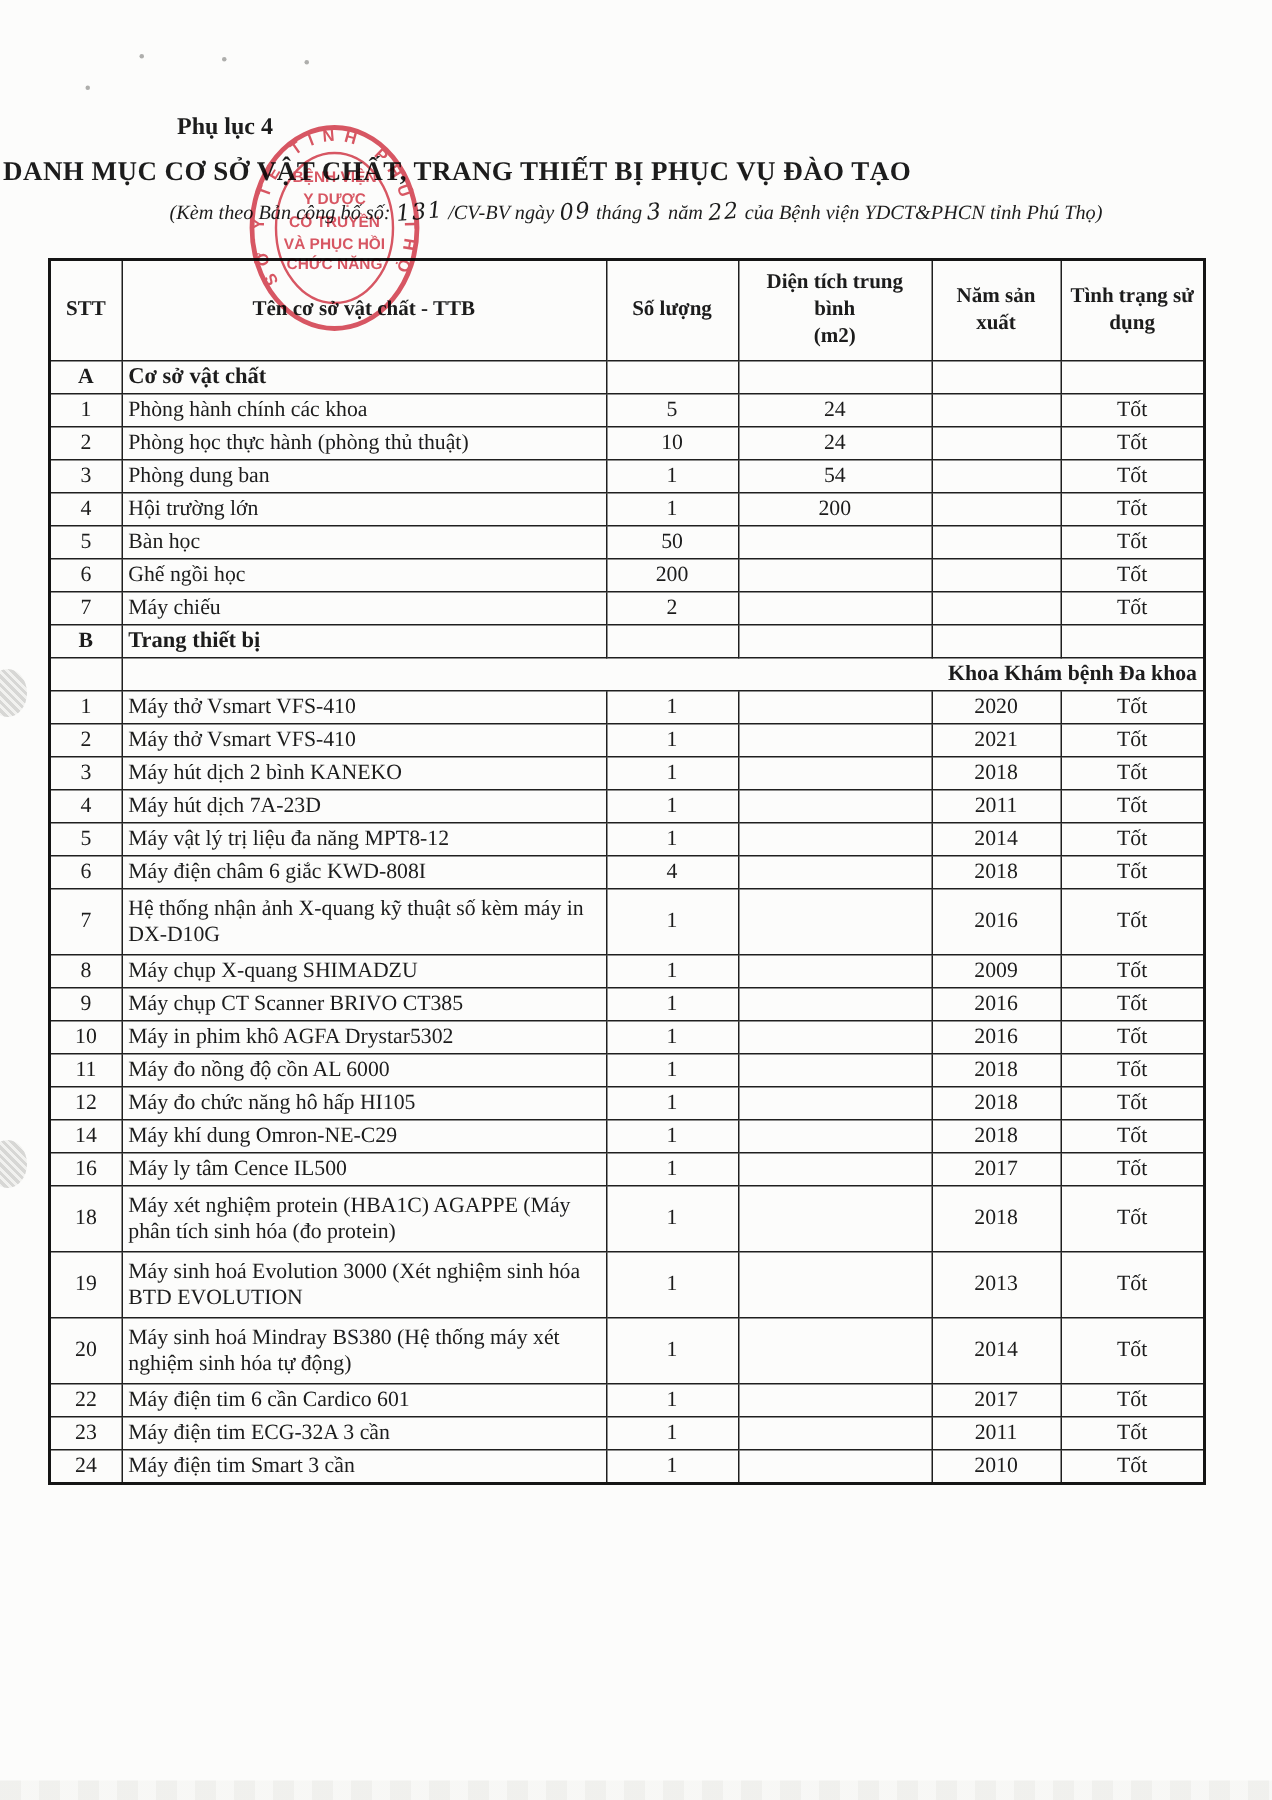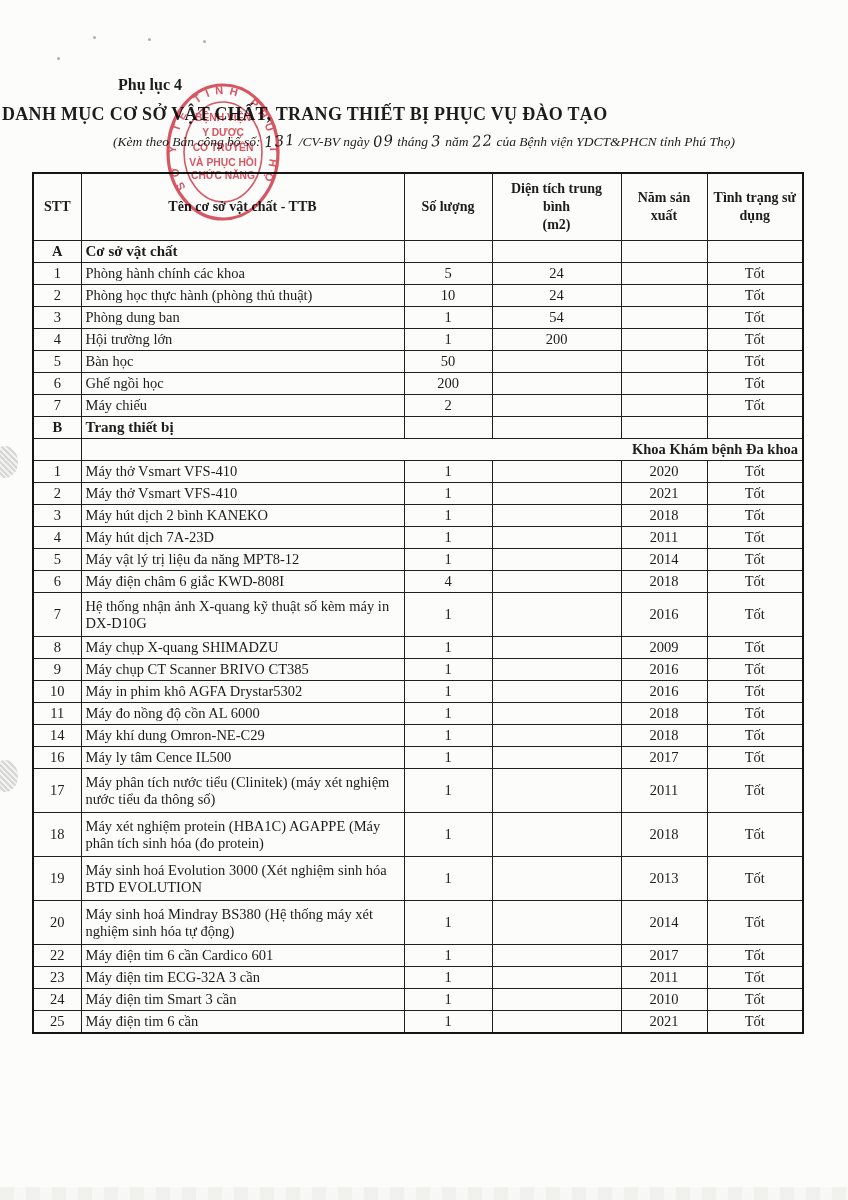--- a/index.html
+++ b/index.html
@@ -252,41 +252,41 @@
         </tr>
         <tr class="r-single">
           <td class="c-stt">11</td>
           <td class="c-name">Máy đo nồng độ cồn AL 6000</td>
           <td class="c-qty">1</td>
           <td class="c-area"></td>
           <td class="c-year">2018</td>
           <td class="c-status">Tốt</td>
         </tr>
         <tr class="r-single">
+          <td class="c-stt">12</td>
+          <td class="c-name">Máy đo chức năng hô hấp HI105</td>
+          <td class="c-qty">1</td>
+          <td class="c-area"></td>
+          <td class="c-year">2018</td>
+          <td class="c-status">Tốt</td>
+        </tr>
+        <tr class="r-single">
           <td class="c-stt">14</td>
           <td class="c-name">Máy khí dung Omron-NE-C29</td>
           <td class="c-qty">1</td>
           <td class="c-area"></td>
           <td class="c-year">2018</td>
           <td class="c-status">Tốt</td>
         </tr>
         <tr class="r-single">
           <td class="c-stt">16</td>
           <td class="c-name">Máy ly tâm Cence IL500</td>
           <td class="c-qty">1</td>
           <td class="c-area"></td>
           <td class="c-year">2017</td>
-          <td class="c-status">Tốt</td>
-        </tr>
-        <tr class="r-tall">
-          <td class="c-stt">17</td>
-          <td class="c-name">Máy phân tích nước tiểu (Clinitek) (máy xét nghiệm nước tiểu đa thông số)</td>
-          <td class="c-qty">1</td>
-          <td class="c-area"></td>
-          <td class="c-year">2011</td>
           <td class="c-status">Tốt</td>
         </tr>
         <tr class="r-tall">
           <td class="c-stt">18</td>
           <td class="c-name">Máy xét nghiệm protein (HBA1C) AGAPPE (Máy phân tích sinh hóa (đo protein)</td>
           <td class="c-qty">1</td>
           <td class="c-area"></td>
           <td class="c-year">2018</td>
           <td class="c-status">Tốt</td>
         </tr>
@@ -321,28 +321,20 @@
           <td class="c-area"></td>
           <td class="c-year">2011</td>
           <td class="c-status">Tốt</td>
         </tr>
         <tr class="r-single">
           <td class="c-stt">24</td>
           <td class="c-name">Máy điện tim Smart 3 cần</td>
           <td class="c-qty">1</td>
           <td class="c-area"></td>
           <td class="c-year">2010</td>
-          <td class="c-status">Tốt</td>
-        </tr>
-        <tr class="r-single">
-          <td class="c-stt">25</td>
-          <td class="c-name">Máy điện tim 6 cần</td>
-          <td class="c-qty">1</td>
-          <td class="c-area"></td>
-          <td class="c-year">2021</td>
           <td class="c-status">Tốt</td>
         </tr>
       </tbody>
   </table>
 
   <svg class="stamp" viewBox="0 0 120 146" xmlns="http://www.w3.org/2000/svg">
     <ellipse cx="60" cy="72" rx="55" ry="67" fill="none" stroke="#d5404e" stroke-width="3.2"></ellipse>
     <ellipse cx="60" cy="72" rx="39" ry="50" fill="none" stroke="#d5404e" stroke-width="1.6"></ellipse>
     <defs>
       <path id="ringPath" d="M 24.0 109.3 A 47 58 0 1 1 96.0 109.3" fill="none"></path>

